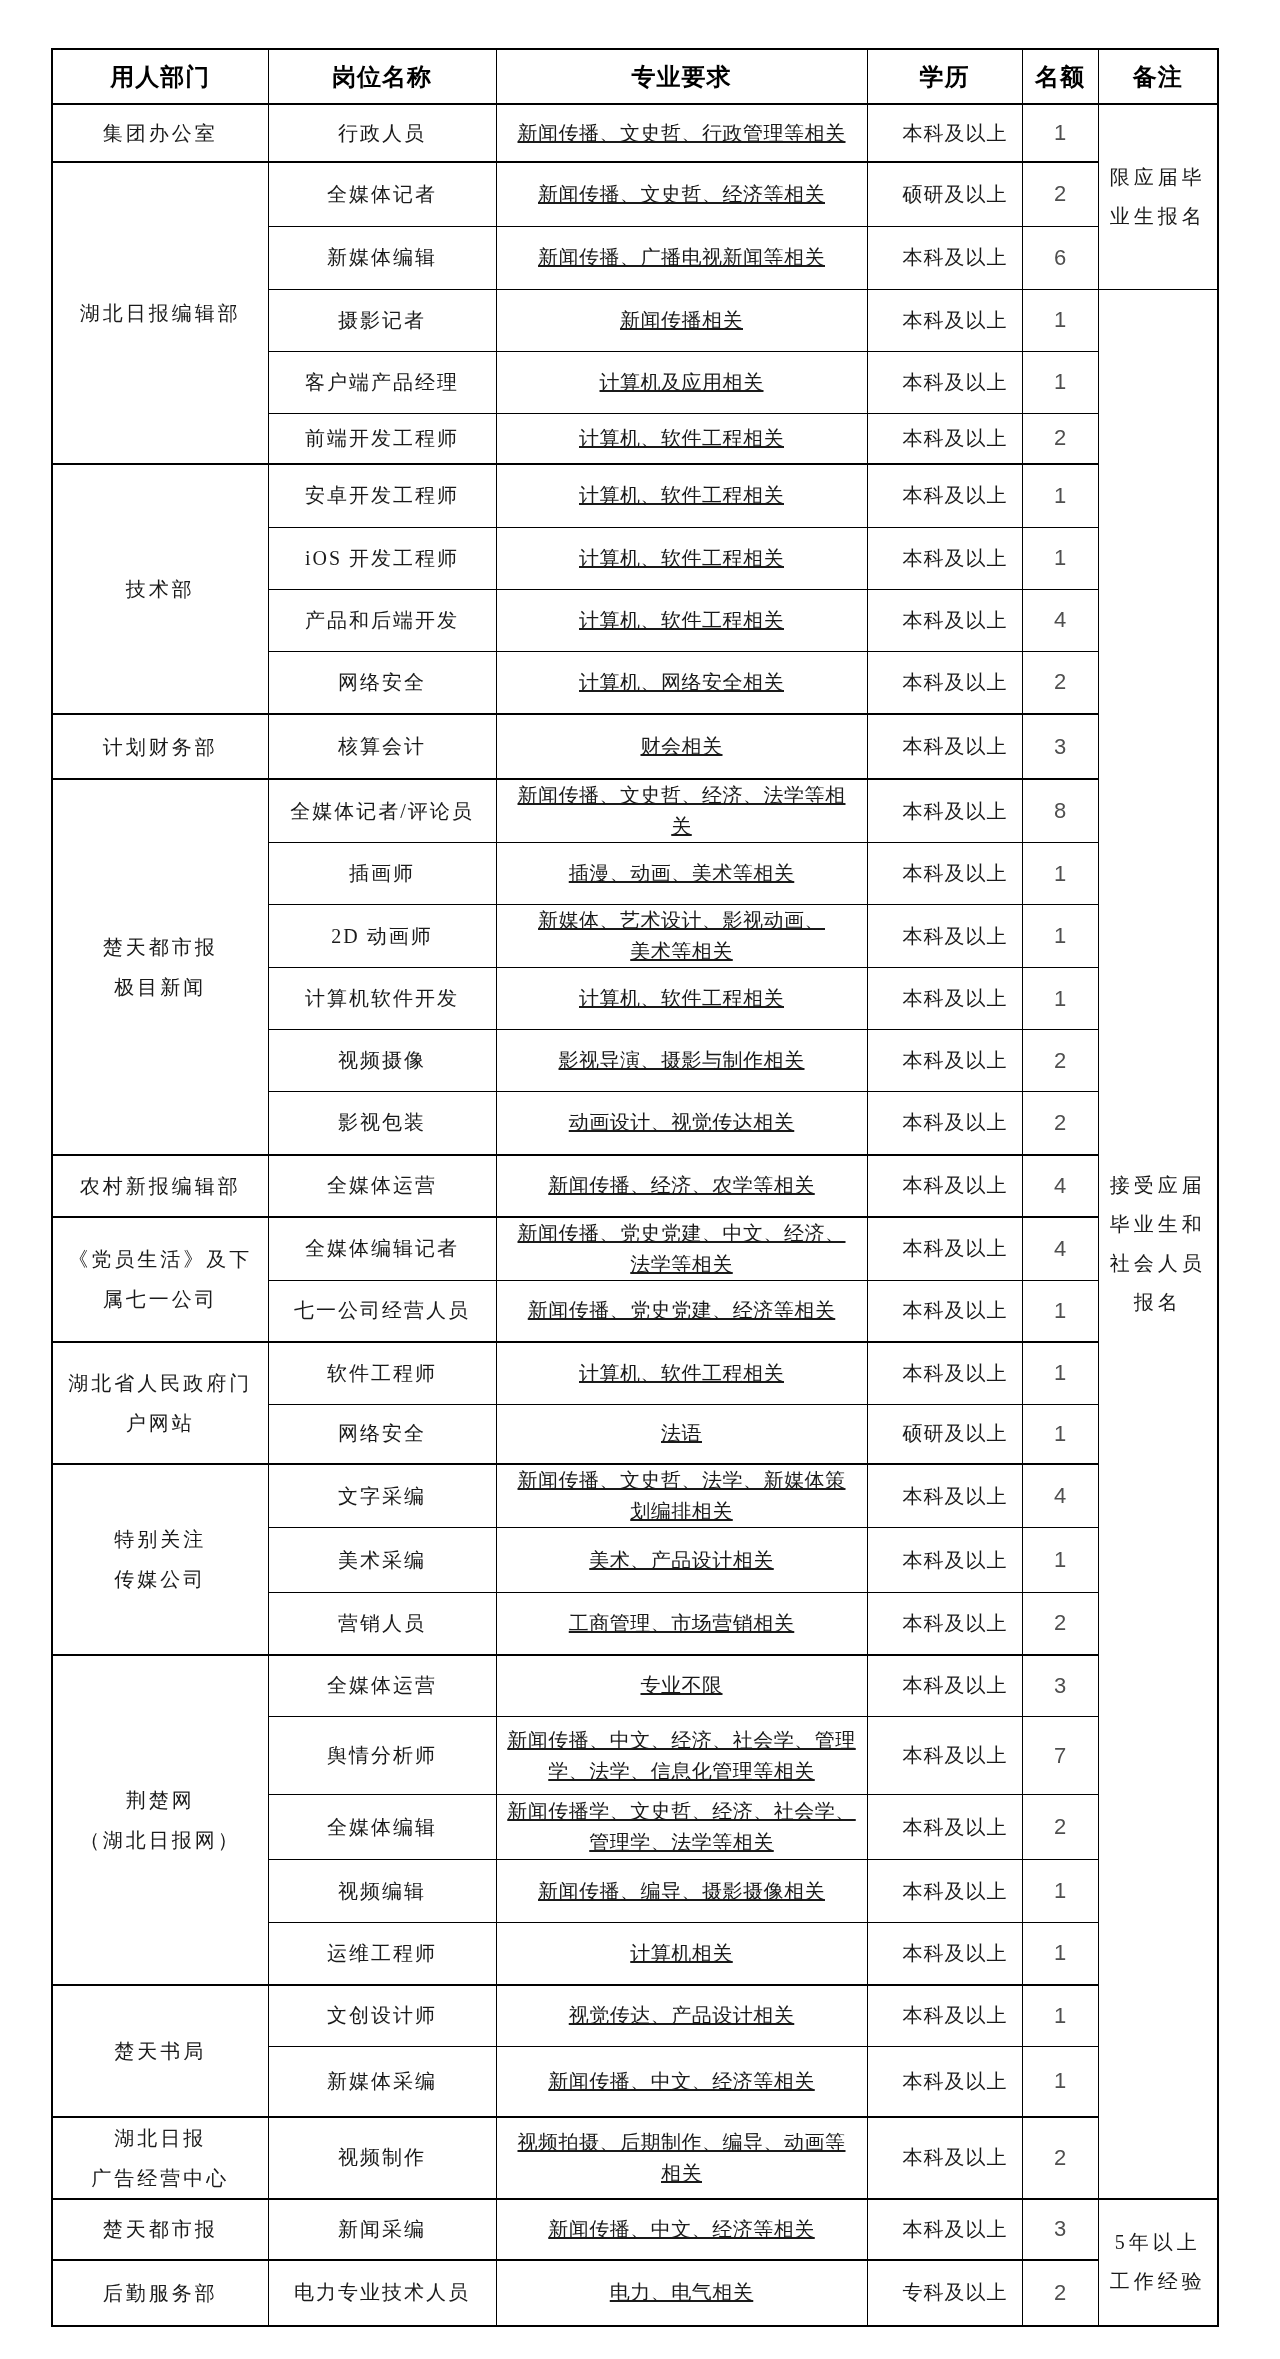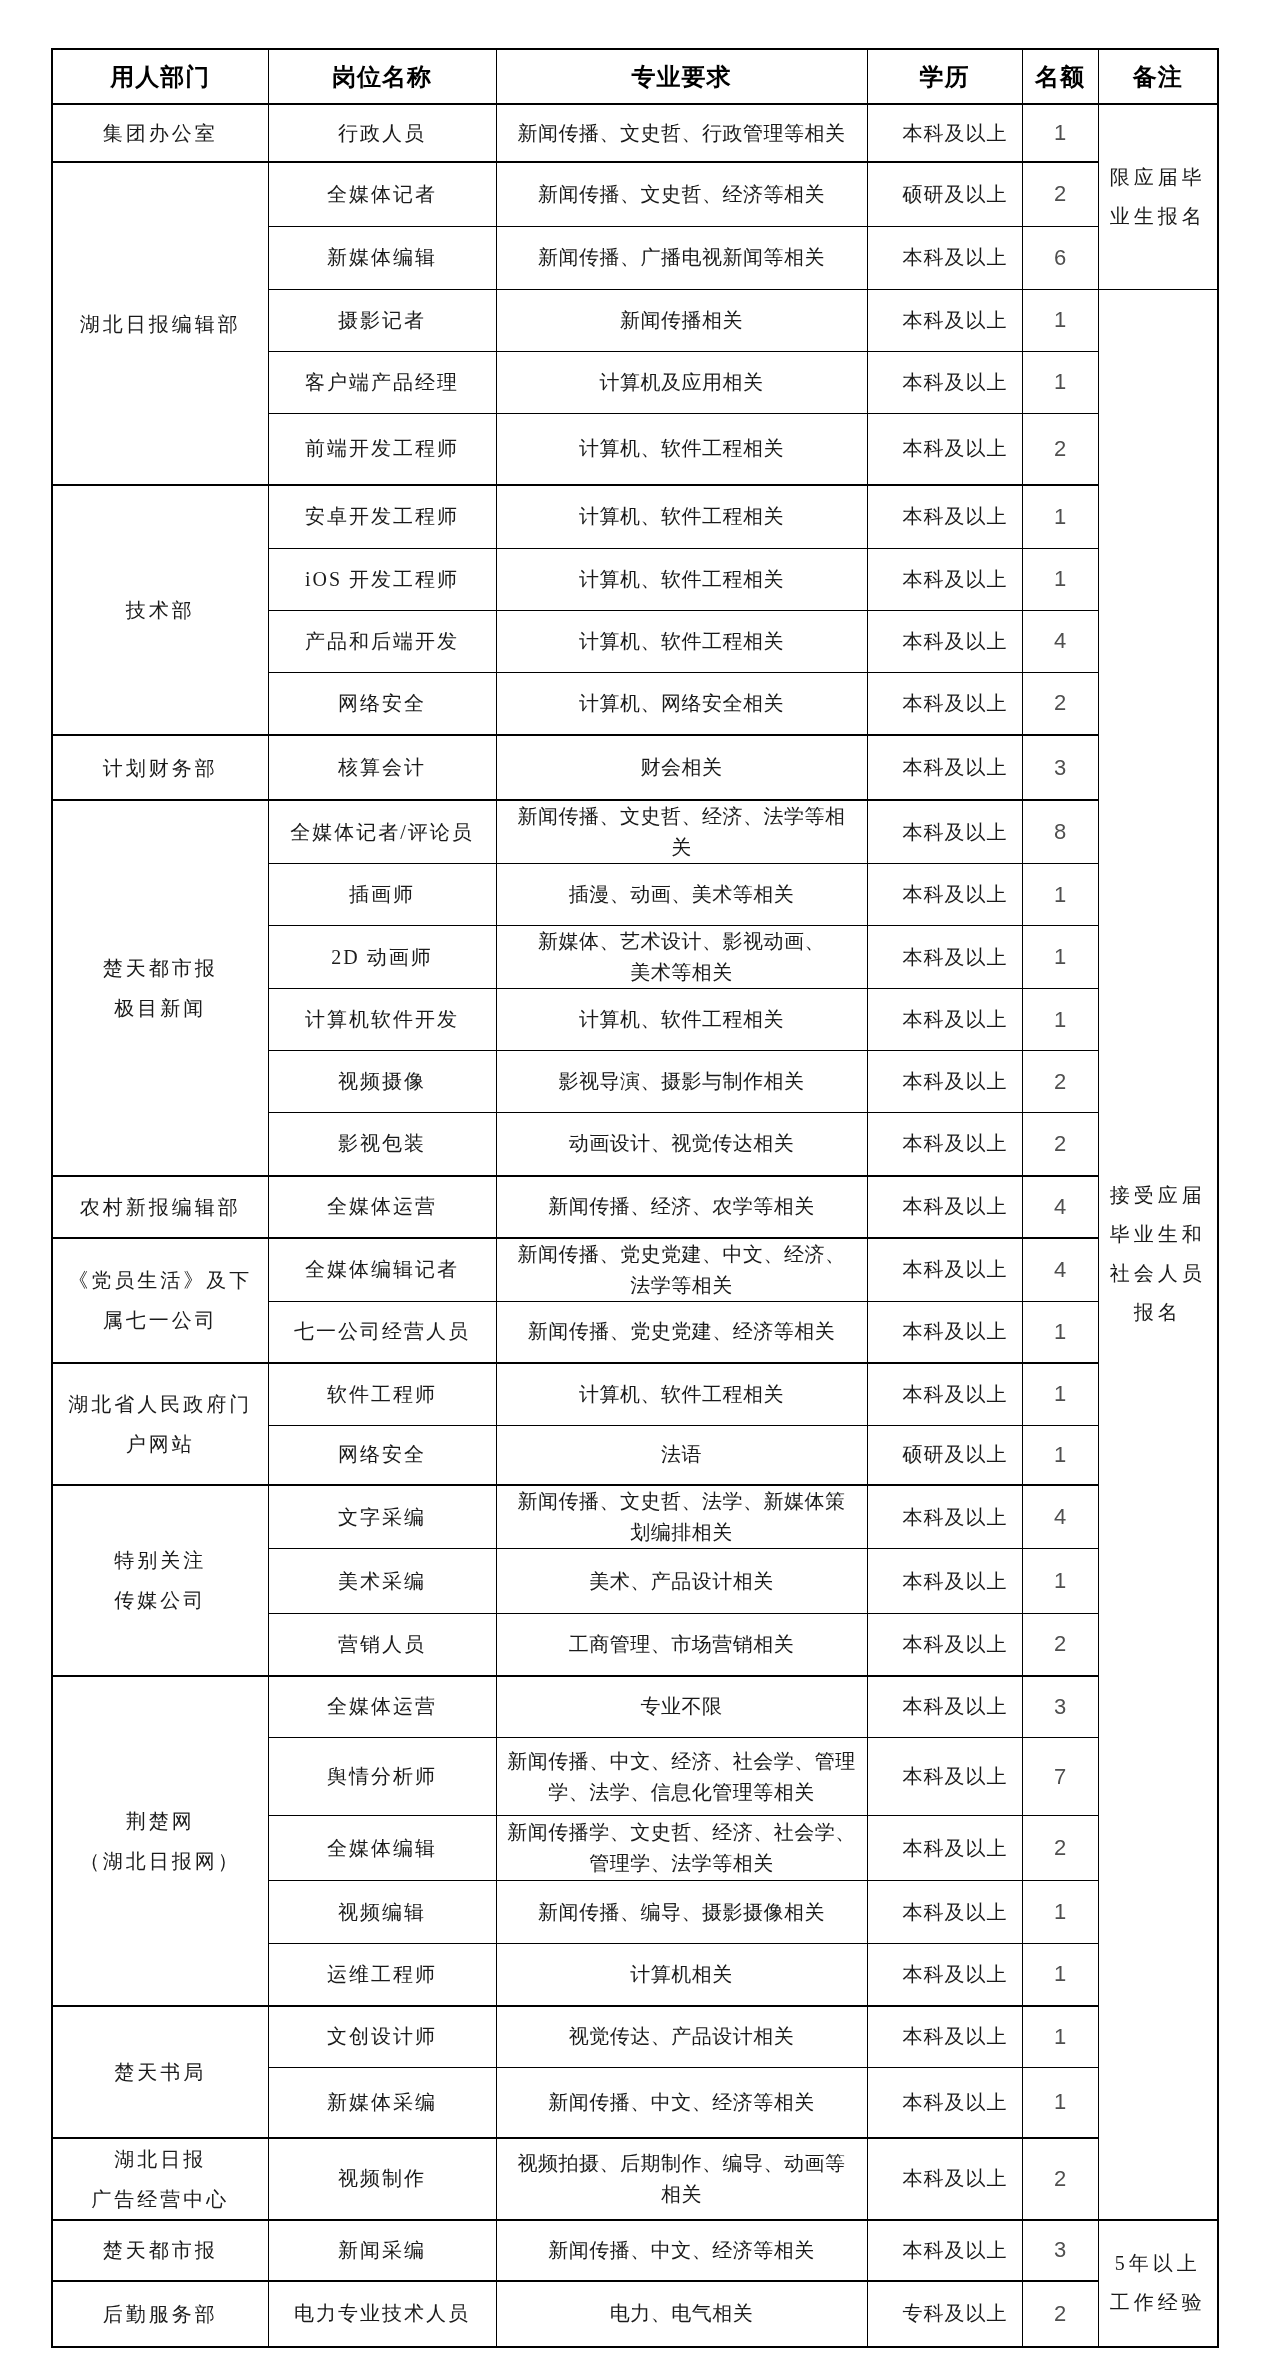--- a/index.html
+++ b/index.html
@@ -28,20 +28,21 @@
     letter-spacing:1px;
   }
   td.dept{
     font-size:20px;letter-spacing:3px;line-height:2.0;
     white-space:pre-line;
   }
   td.pos{font-size:20px;letter-spacing:2px;}
   td.major{
     font-size:20px;letter-spacing:0.5px;line-height:1.55;
     white-space:pre-line;
+    text-decoration:underline;
   }
   td.degree{font-size:20px;letter-spacing:1px;padding-left:24px;}
   td.quota{
     font-family:"Liberation Sans", sans-serif;
     font-size:22px;color:#4f4f4f;
   }
   td.remark{
     font-size:20px;letter-spacing:4px;line-height:1.95;
     white-space:pre-line;
   }
@@ -99,21 +100,21 @@
 毕业生和
 社会人员
 报名</td>
   </tr>
   <tr style="height:62px">
     <td class="pos">客户端产品经理</td>
     <td class="major">计算机及应用相关</td>
     <td class="degree">本科及以上</td>
     <td class="quota">1</td>
   </tr>
-  <tr style="height:72px">
+  <tr style="height:51px">
     <td class="pos">前端开发工程师</td>
     <td class="major">计算机、软件工程相关</td>
     <td class="degree">本科及以上</td>
     <td class="quota">2</td>
   </tr>
   <tr class="sec" style="height:63px">
     <td class="dept" rowspan="4">技术部</td>
     <td class="pos">安卓开发工程师</td>
     <td class="major">计算机、软件工程相关</td>
     <td class="degree">本科及以上</td>

